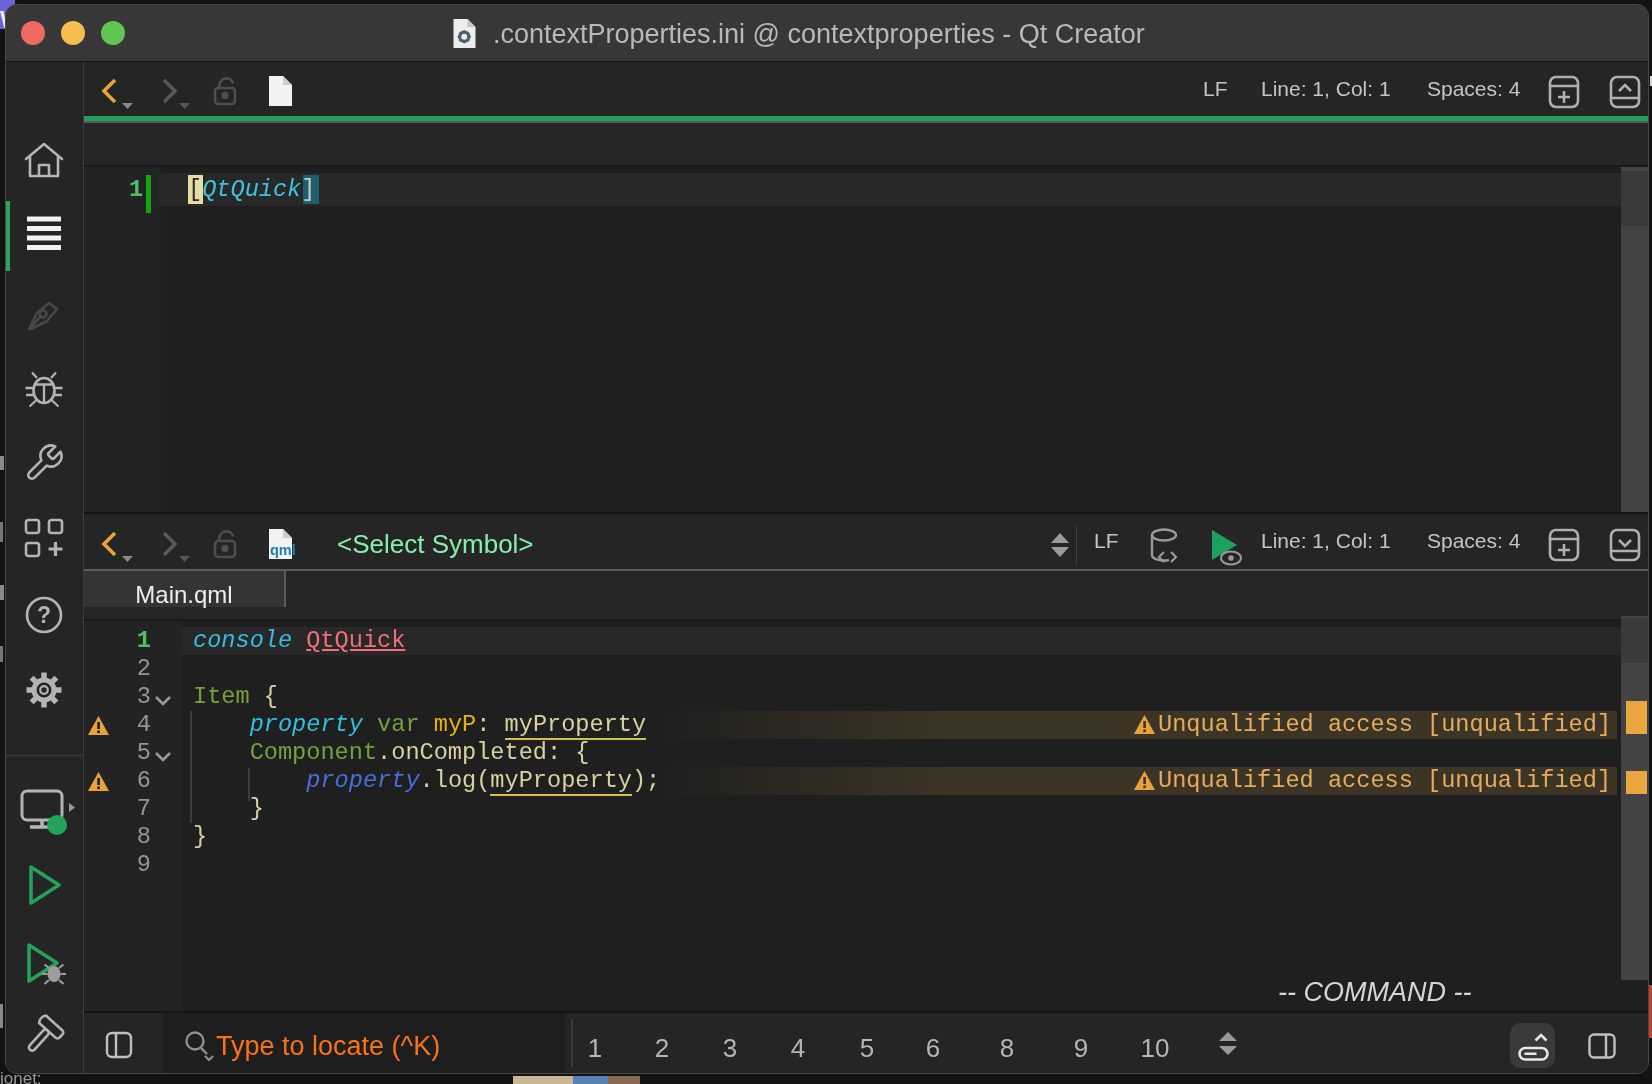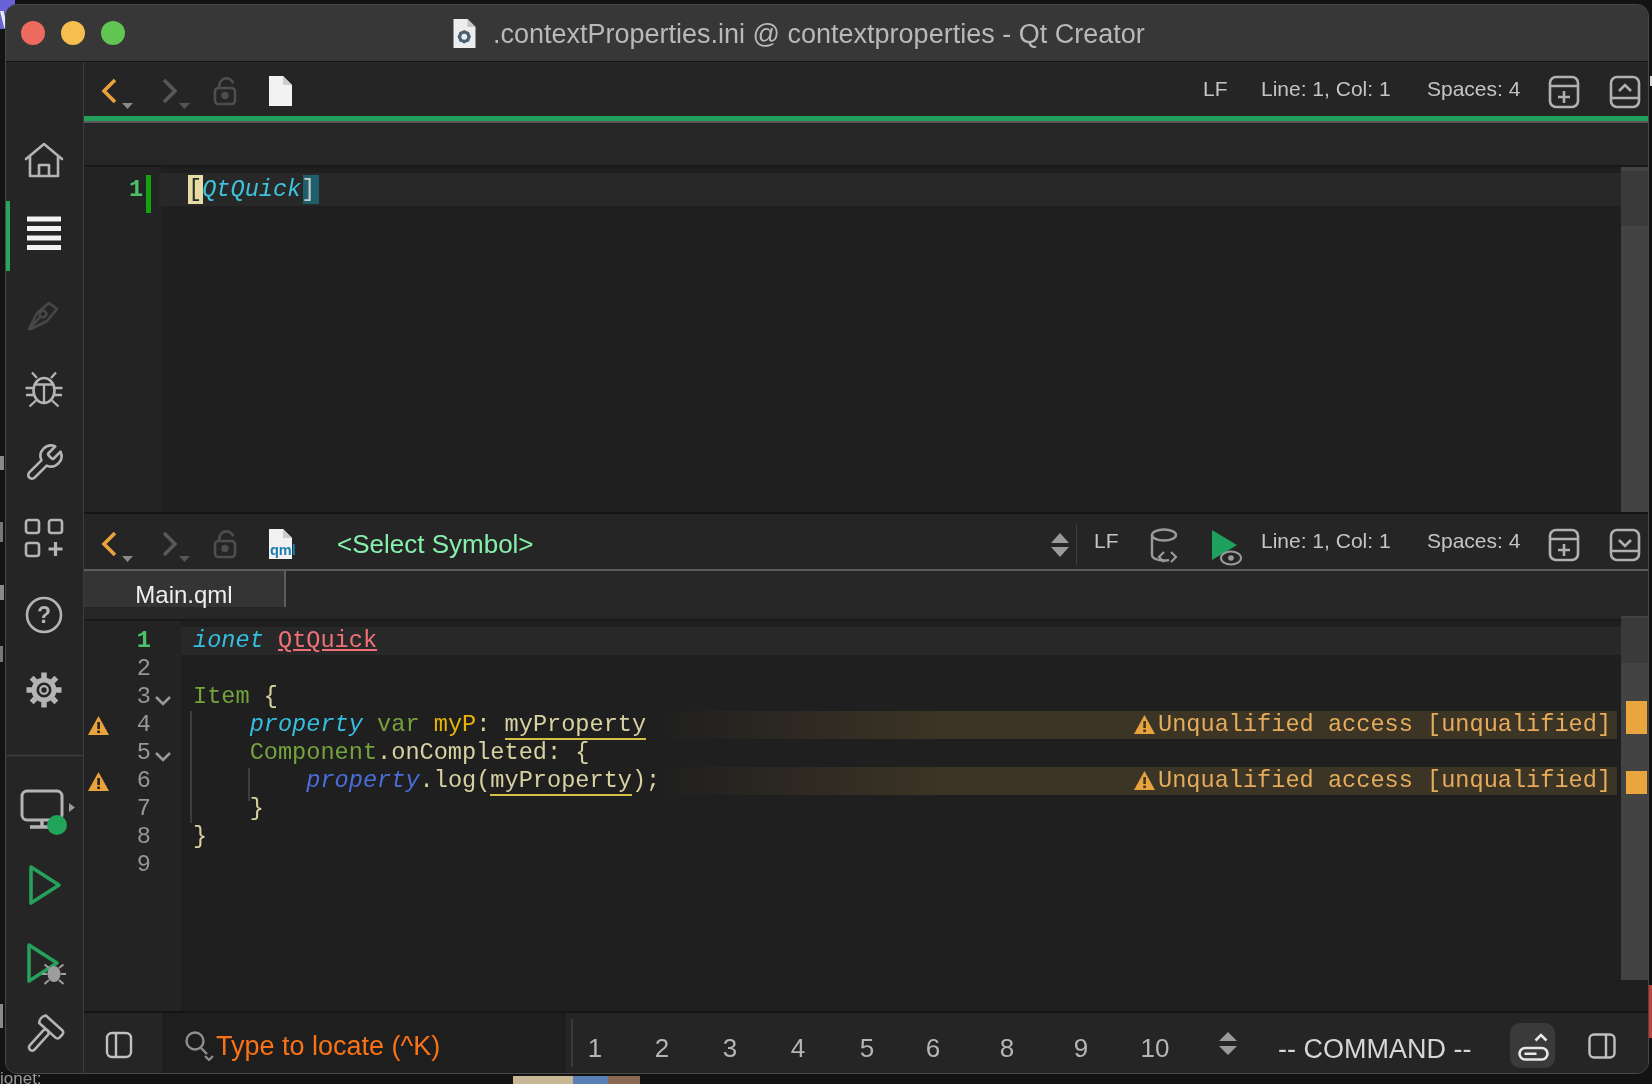--- a/index.html
+++ b/index.html
@@ -220,21 +220,21 @@
   <div class="abs" id="warnband2" style="left:650px;top:762px;width:961px;height:28px;background:linear-gradient(90deg,rgba(60,52,37,0),#3c3425 30%);"></div>
   <div class="abs mono" id="gutter2" style="left:78px;top:622px;line-height:28px;text-align:right;width:67px;color:#969696;"><span style="color:#4fc06a;font-weight:bold;">1</span>
 2
 3
 4
 5
 6
 7
 8
 9</div>
-  <div class="abs mono" id="code2" style="left:187px;top:622px;line-height:28px;color:#d8d2a2;"><span class="cy">ionet</span> <span class="rd">QtQuick</span>
+  <div class="abs mono" id="code2" style="left:187px;top:622px;line-height:28px;color:#d8d2a2;"><span class="cy">console</span> <span class="rd">QtQuick</span>
 
 <span class="gr">Item</span> {
     <span class="cy">property</span> <span class="gr">var</span> <span class="pk">myP</span>: <span class="un">myProperty</span>
     <span class="gr">Component</span>.onCompleted: {
         <span class="bl">property</span>.log(<span class="un">myProperty</span>);
     }
 }</div>
   <div class="abs mono" style="left:1152px;top:706px;line-height:28px;color:#e6ac5c;">Unqualified access [unqualified]</div>
   <div class="abs mono" style="left:1152px;top:762px;line-height:28px;color:#e6ac5c;">Unqualified access [unqualified]</div>
   <svg class="abs" style="left:1127px;top:709px;" width="23" height="21" viewBox="0 0 23 21">
@@ -303,16 +303,16 @@
    <span class="abs" style="left:491px;top:20px;width:40px;text-align:center;">1</span>
    <span class="abs" style="left:558px;top:20px;width:40px;text-align:center;">2</span>
    <span class="abs" style="left:626px;top:20px;width:40px;text-align:center;">3</span>
    <span class="abs" style="left:694px;top:20px;width:40px;text-align:center;">4</span>
    <span class="abs" style="left:763px;top:20px;width:40px;text-align:center;">5</span>
    <span class="abs" style="left:829px;top:20px;width:40px;text-align:center;">6</span>
    <span class="abs" style="left:903px;top:20px;width:40px;text-align:center;">8</span>
    <span class="abs" style="left:977px;top:20px;width:40px;text-align:center;">9</span>
    <span class="abs" style="left:1051px;top:20px;width:40px;text-align:center;">10</span>
   </div>
-  <div class="abs" style="left:1272px;top:1029px;color:#d6d6d6;font-size:27px;">-- COMMAND --</div>
+  <div class="abs" style="left:1272px;top:972px;color:#d6d6d6;font-size:27px;font-style:italic;">-- COMMAND --</div>
   <div class="abs" style="left:1504px;top:1018px;width:45px;height:45px;background:#3a3a3a;border-radius:10px;"></div>
  </div>
 </div>
 
 </body></html>

